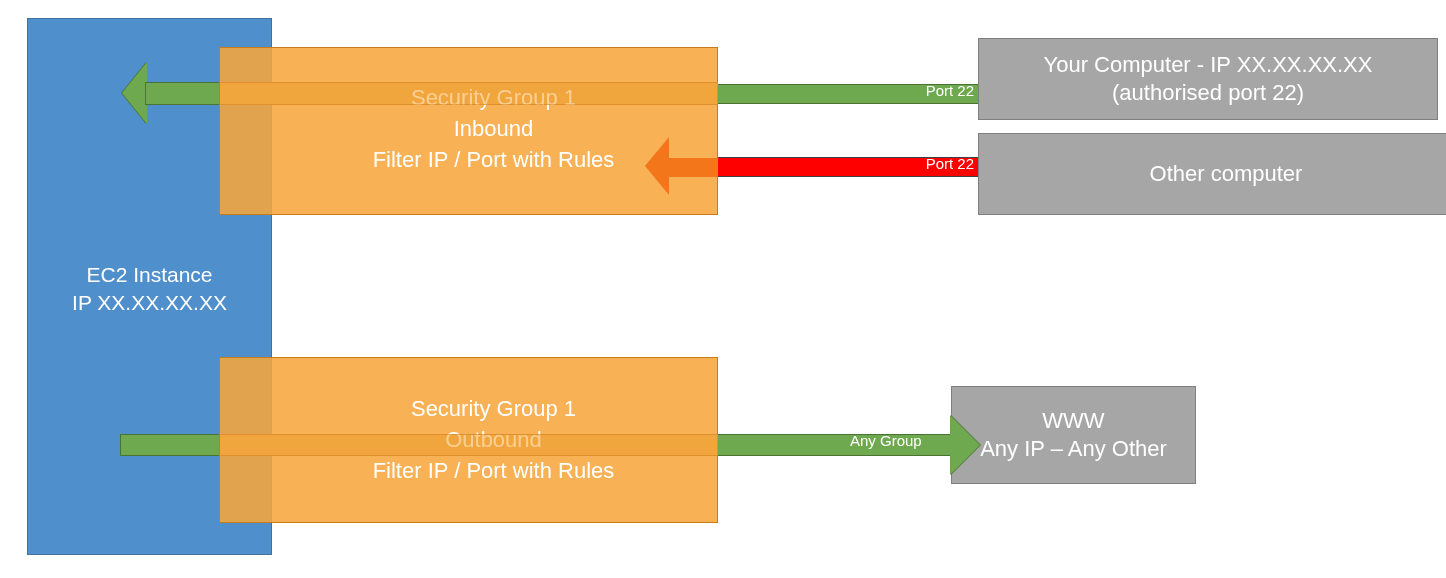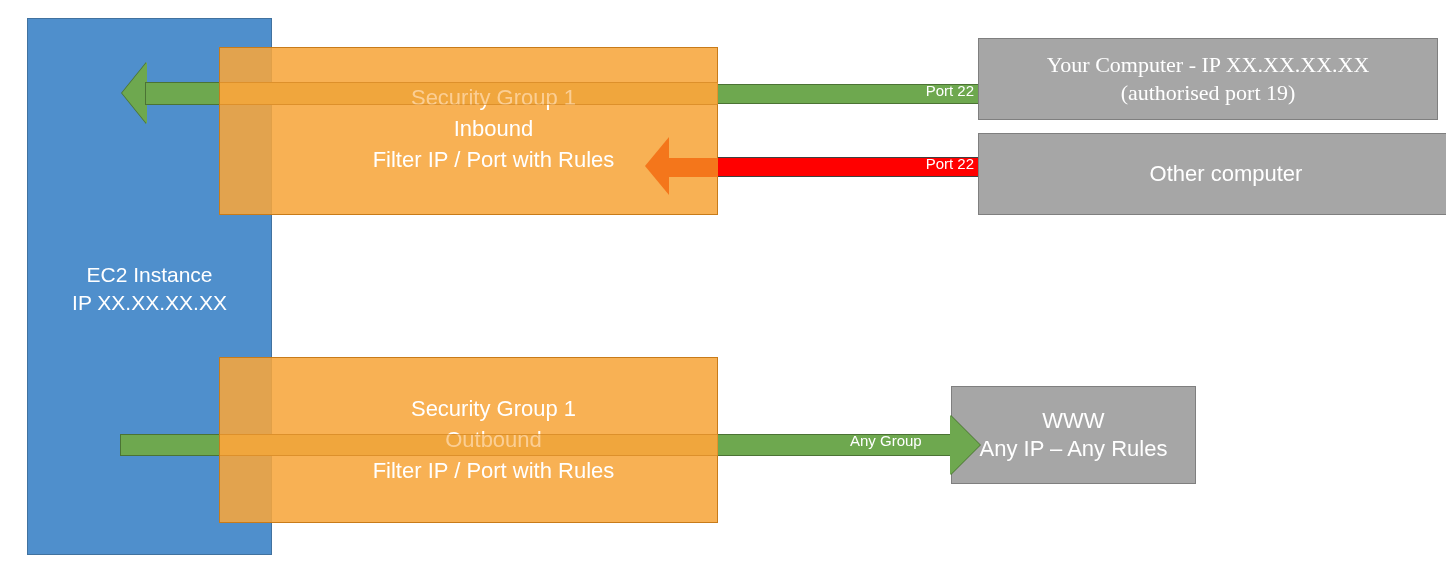--- a/index.html
+++ b/index.html
@@ -91,21 +91,21 @@
   .sg-outbound .sg-text { transform: translateY(-50%); }
 
   
   .grey-box {
     background: #A6A6A6;
     border: 1px solid #7F7F7F;
     color: #ffffff;
     font-size: 22px;
     z-index: 4;
   }
-  .grey-your-computer { left: 978px; top: 38px;  width: 460px; height: 82px; font-family: Liberation Serif, serif; }
+  .grey-your-computer { left: 978px; top: 38px;  width: 460px; height: 82px; }
   .grey-other-computer{ left: 978px; top: 133px; width: 496px; height: 82px; }
   .grey-www           { left: 951px; top: 386px; width: 245px; height: 98px; }
 
   
   .bar {
     position: absolute;
     box-sizing: border-box;
     z-index: 5;
   }
   .bar-label {
@@ -233,21 +233,21 @@
   <div class="bar shaft-orange-in"></div>
 
   <div class="bar bar-green-in"></div>
   <div class="bar-label" style="right:472px; top:82px;">Port 22</div>
 
   <div class="bar bar-red-in"></div>
   <div class="bar-label" style="right:472px; top:155px;">Port 22</div>
 
   <div class="box grey-box grey-your-computer">
     <div>Your Computer - IP XX.XX.XX.XX</div>
-    <div>(authorised port 19)</div>
+    <div>(authorised port 22)</div>
   </div>
 
   <div class="box grey-box grey-other-computer">
     <div>Other computer</div>
   </div>
 
   <div class="bar shaft-green-out"></div>
 
   <div class="sg-box sg-outbound">
     <div class="sg-text">
@@ -257,16 +257,16 @@
     </div>
   </div>
   <div class="bar shaft-green-out-over"></div>
 
   <div class="bar bar-green-out"></div>
   <div class="arrow-head head-green-right"></div>
   <div class="bar-label" style="left:850px; top:432px;">Any Group</div>
 
   <div class="box grey-box grey-www">
     <div>WWW</div>
-    <div>Any IP – Any Rules</div>
+    <div>Any IP – Any Other</div>
   </div>
 
 </div>
 
 </body></html>

